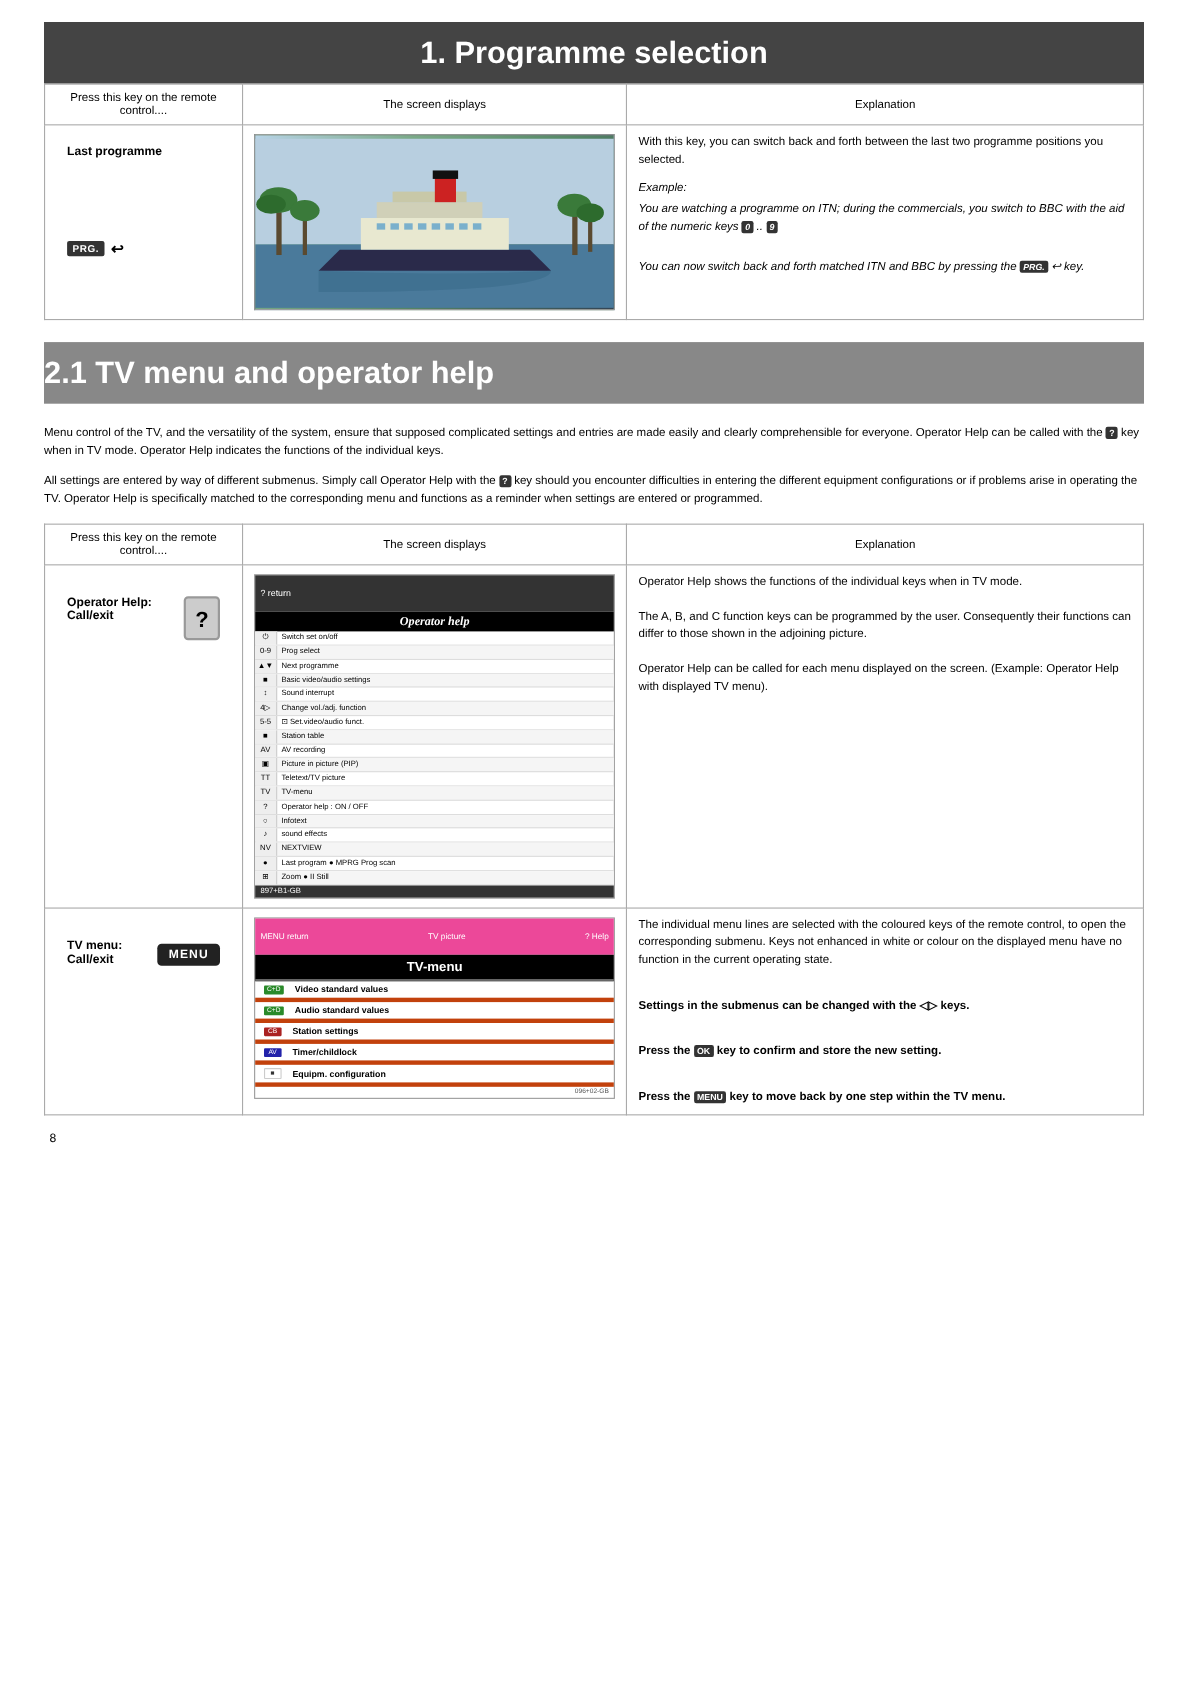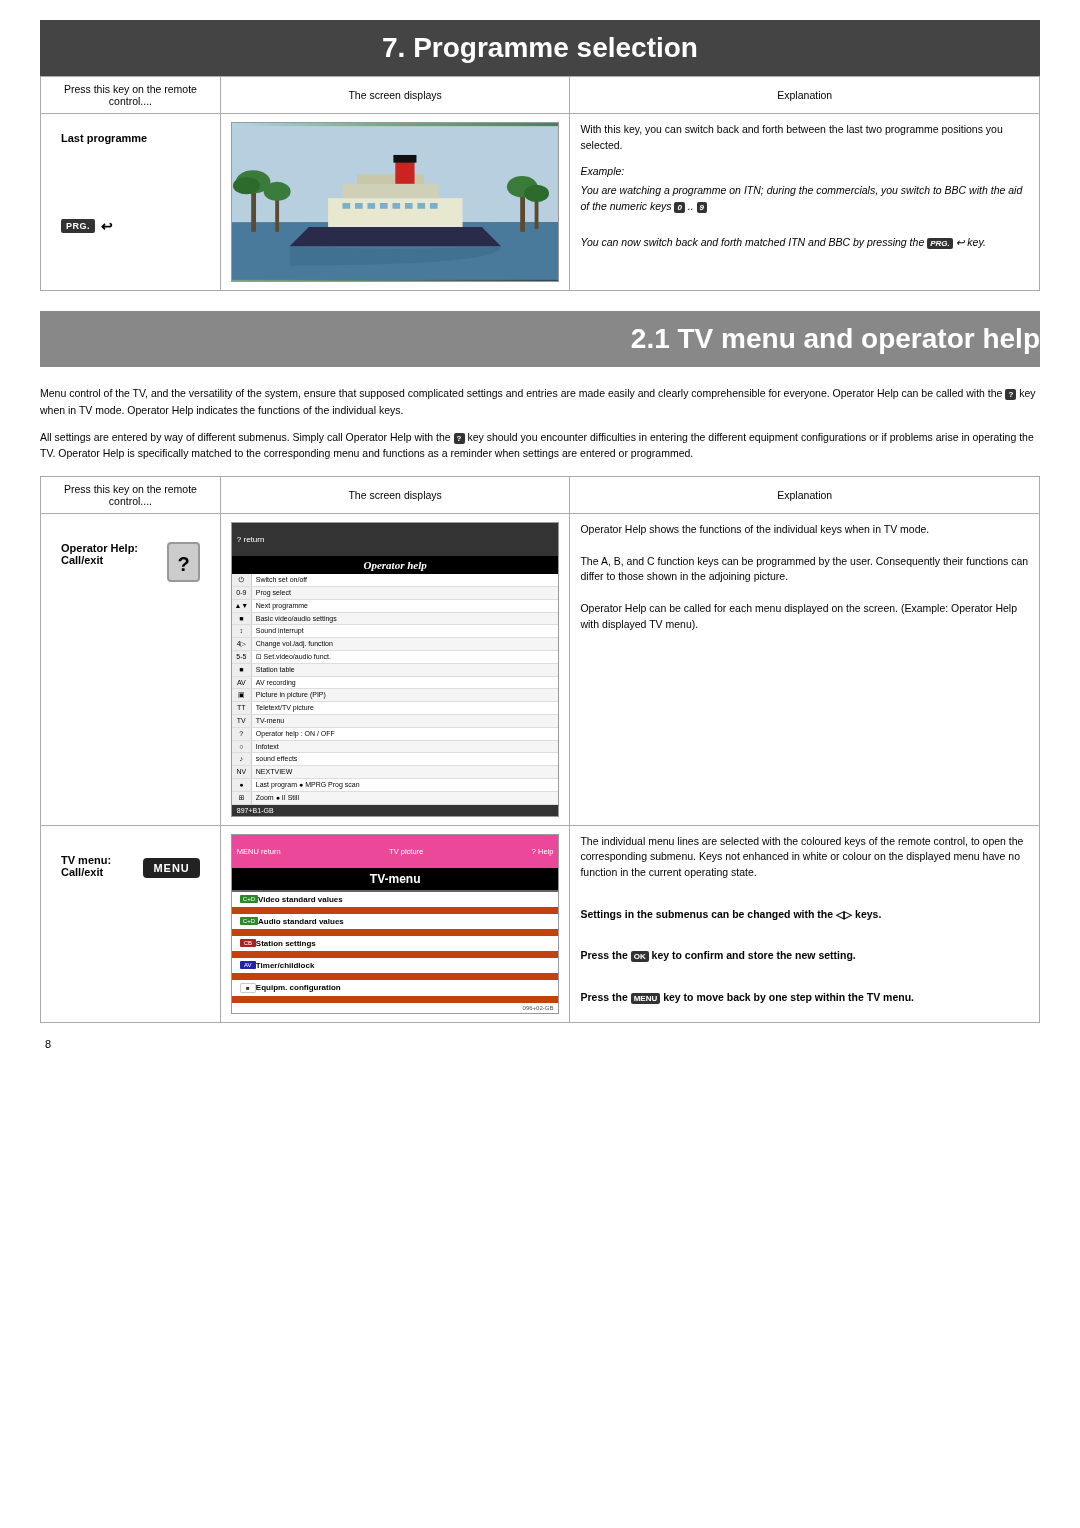--- a/index.html
+++ b/index.html
@@ -19,21 +19,21 @@
       color: #fff;
       text-align: center;
       font-size: 28px;
       font-weight: bold;
       padding: 12px 0;
       margin-bottom: 0;
     }
     .section-title-2 {
       background: #888;
       color: #fff;
-      text-align: right;
+      text-align: left;
       font-size: 28px;
       font-weight: bold;
       padding: 12px 0;
       margin-bottom: 0;
     }
 
     
     .content-table {
       width: 100%;
       border-collapse: collapse;
@@ -187,24 +187,24 @@
       color: #fff;
       font-size: 12px;
       font-weight: bold;
       text-align: center;
       padding: 4px;
       border-bottom: 2px solid #666;
     }
     .tv-menu-item {
       padding: 3px 8px;
       font-size: 8px;
-      border-bottom: 7px solid #c2410c;
-      display: flex;
-      align-items: center;
-      gap: 0;
+      border-bottom: 4px solid #c2410c;
+      display: flex;
+      align-items: flex-end;
+      gap: 10px;
     }
     .tv-menu-item .item-icon {
       background: #555;
       color: #fff;
       font-size: 6px;
       padding: 1px 3px;
       border-radius: 1px;
       min-width: 16px;
       text-align: center;
     }
@@ -274,21 +274,21 @@
       font-size: 11px;
       align-self: flex-start;
       margin-bottom: 5px;
     }
 
     .settings-bold { font-weight: bold; font-size: 10.5px; margin-top: 10px; }
   </style>
 </head>
 <body>
 
-<div class="section-title">7. Programme selection</div>
+<div class="section-title">1. Programme selection</div>
 
 <table class="content-table">
   <thead>
     <tr>
       <th class="col-key">Press this key on the remote control....</th>
       <th class="col-screen">The screen displays</th>
       <th class="col-explain">Explanation</th>
     </tr>
   </thead>
   <tbody>

